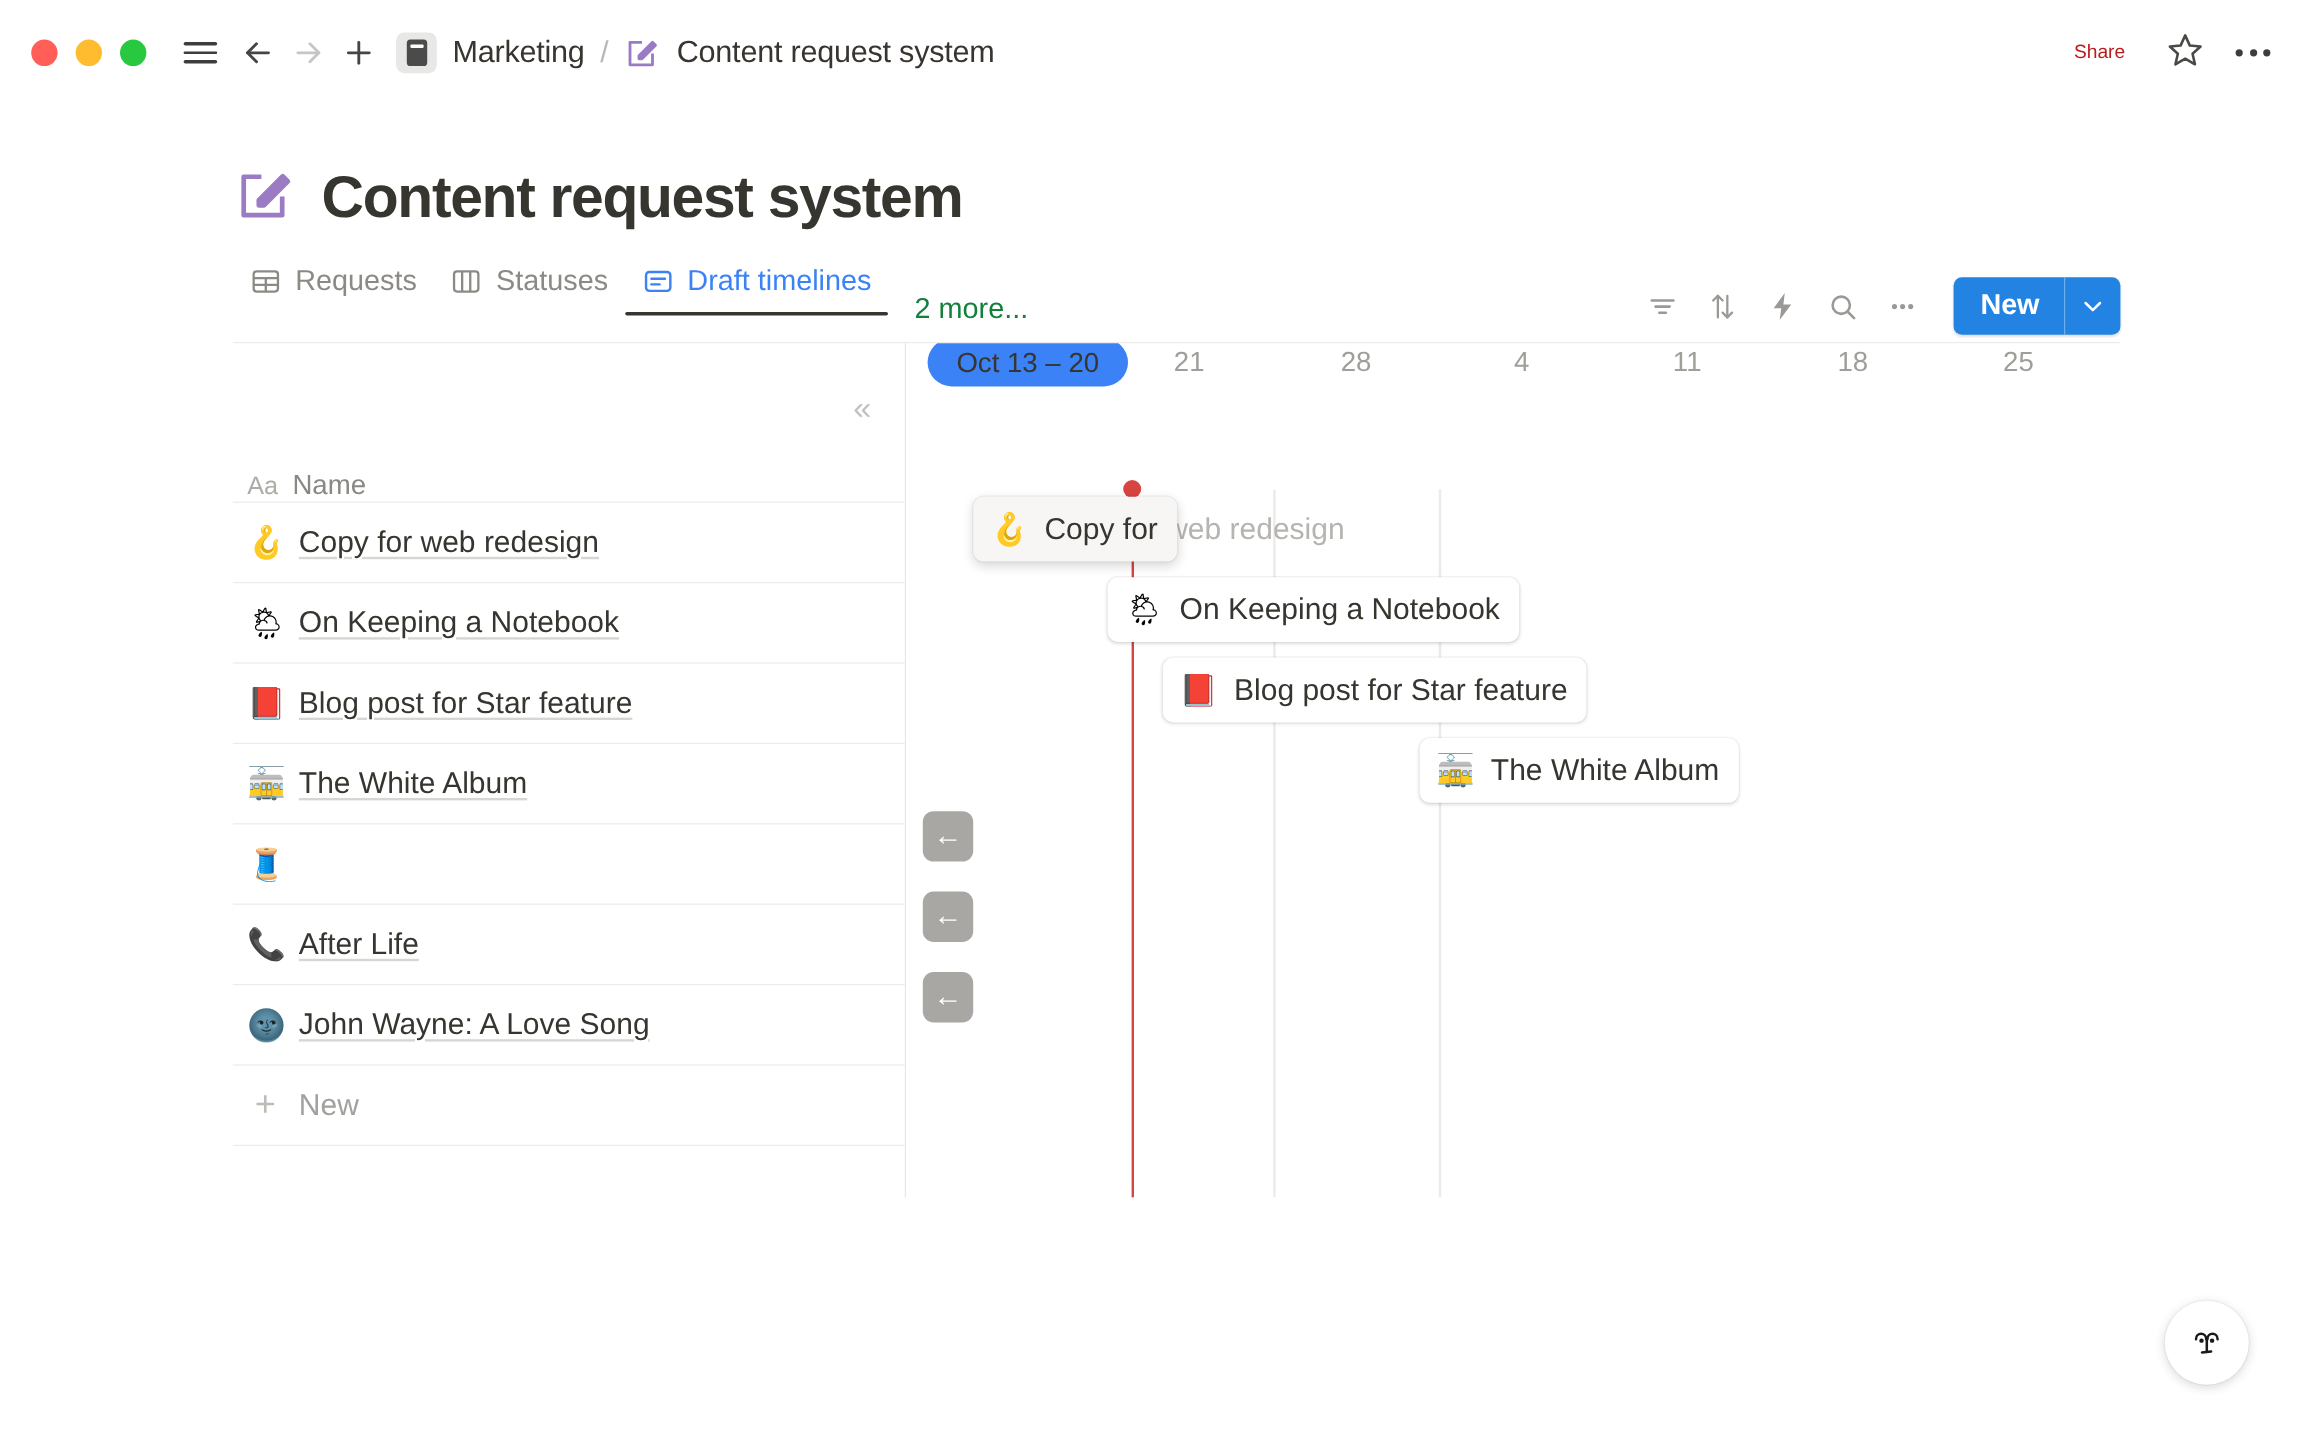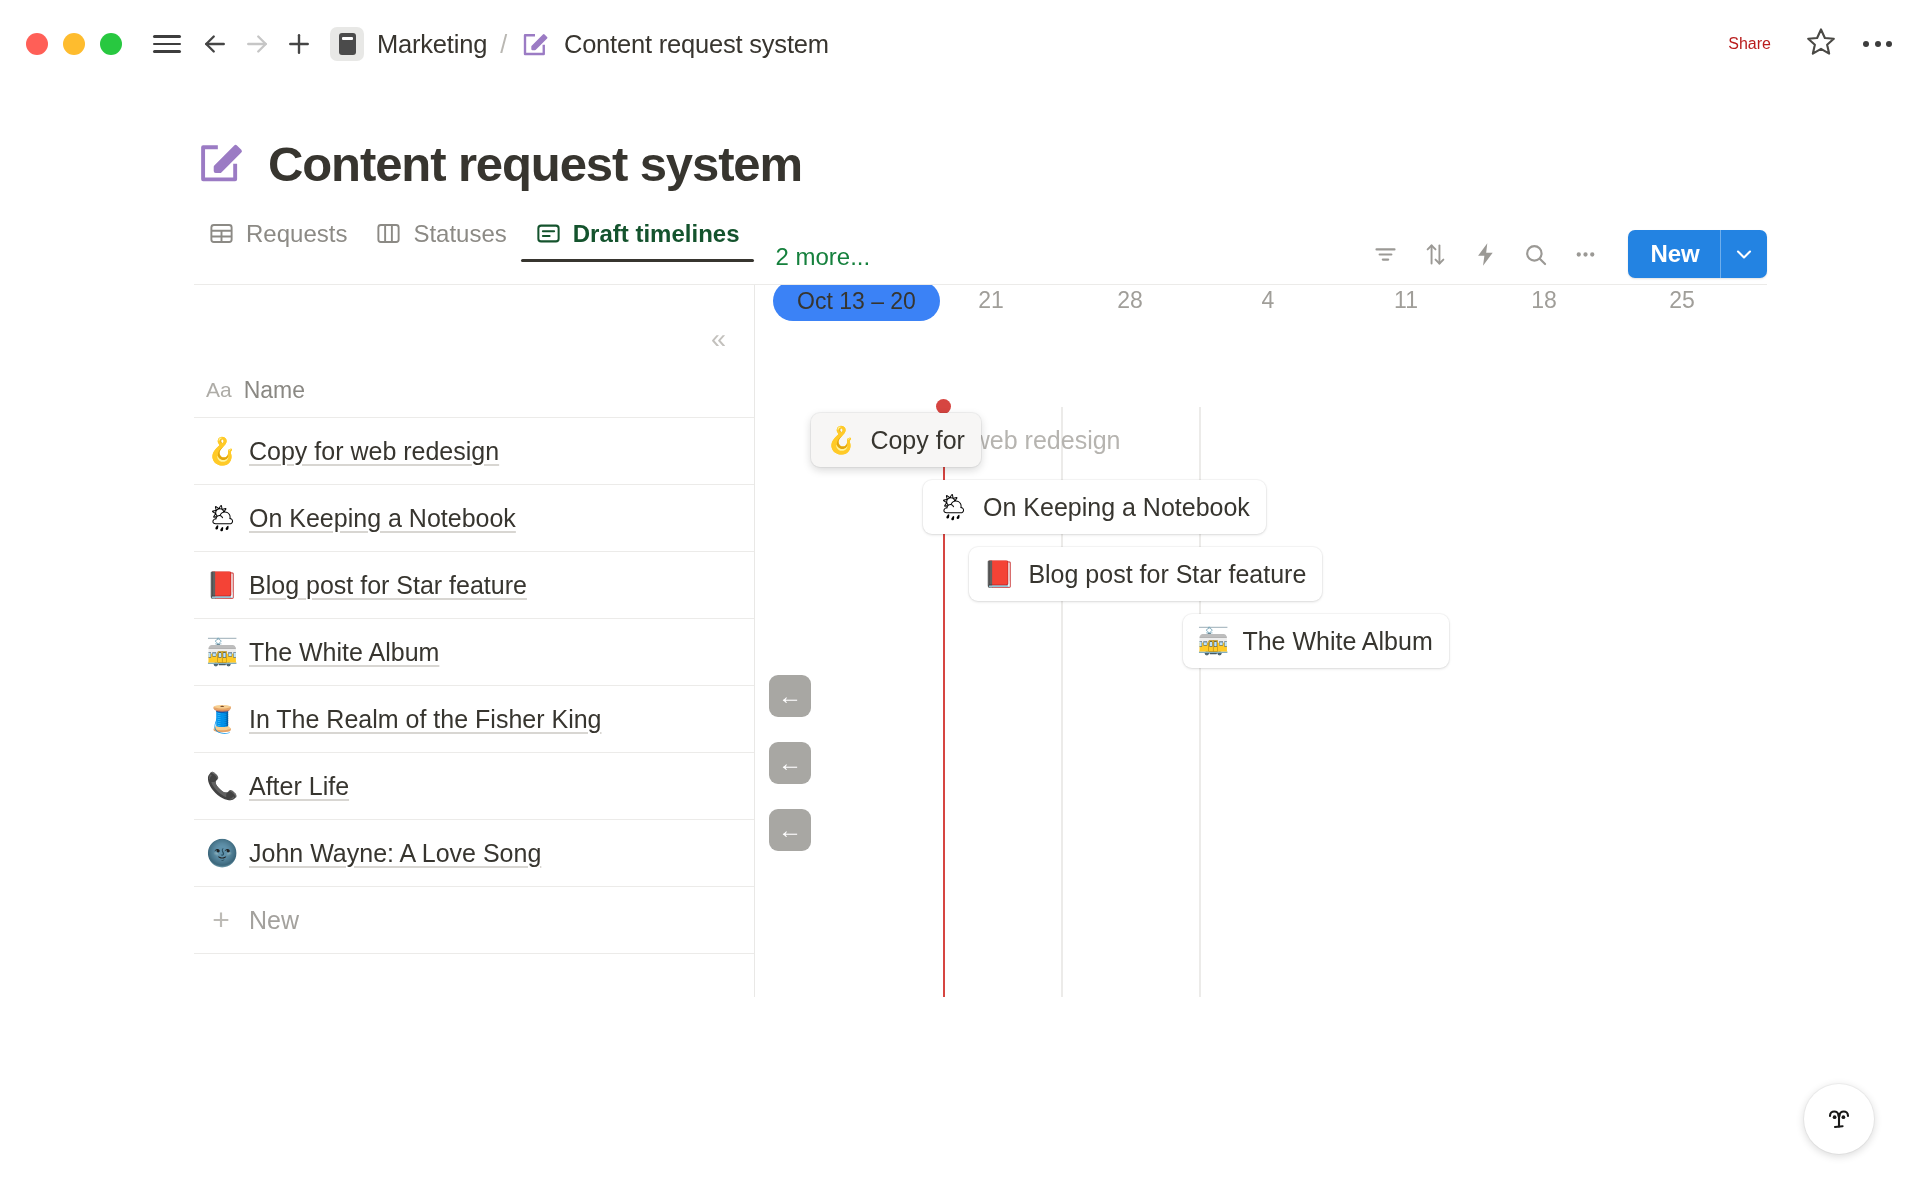--- a/index.html
+++ b/index.html
@@ -93,21 +93,21 @@
     border-bottom: 1.5px solid #ecebe9;
     position: relative;
   }
   .tabs { display: flex; align-items: center; gap: 0; }
   .tab {
     display: flex; align-items: center; gap: 11px;
     padding: 0 14px 13px 14px;
     font-size: 24px; color: #8c8a85;
     position: relative; white-space: nowrap;
   }
-  .tab.active { color: #14532d; font-weight: bold; }
+  .tab.active { color: #3b82f6; font-weight: normal; }
   .tab.active::after {
     content: ""; position: absolute; left: 0; right: 0; bottom: -1.5px;
     height: 3px; background: #37352f; border-radius: 2px;
   }
   .tab-more { padding: 0 14px 13px 22px; font-size: 24px; color: #15803d; margin-top: 47px; }
 
   .tabtools { margin-left: auto; display: flex; align-items: center; gap: 4px; padding-bottom: 6px; }
   .tool {
     width: 46px; height: 46px; border-radius: 7px;
     display: flex; align-items: center; justify-content: center;
@@ -140,21 +140,21 @@
     width: 561px; height: 712px;
     border-right: 1.5px solid #e9e8e6;
   }
   .lc-head {
     height: 78px; display: flex; align-items: flex-end;
     justify-content: flex-end; padding: 0 28px 10px 0;
   }
   .collapse { color: #c3c1bd; font-size: 27px; line-height: 1; }
 
   .namehdr {
-    height: 54px; display: flex; align-items: center; gap: 12px;
+    height: 54px; display: flex; align-items: flex-end; gap: 12px;
     padding-left: 12px;
     font-size: 23px; color: #8a8883;
   }
   .aa { font-size: 21px; color: #aeaca7; }
 
   .rowlist { border-top: 1.5px solid #ecebe9; }
   .row {
     height: 67px;
     display: flex; align-items: center; gap: 13px;
     padding-left: 12px;
@@ -461,21 +461,20 @@
         <div class="row">
             <span class="emoji">📕</span>
             <span class="txt">Blog post for Star feature</span>
           </div>
         <div class="row">
             <span class="emoji">🚋</span>
             <span class="txt">The White Album</span>
           </div>
         <div class="row">
             <span class="emoji">🧵</span>
-            <span class="txt">In The Realm of the Fisher King</span>
           </div>
         <div class="row">
             <span class="emoji">📞</span>
             <span class="txt">After Life</span>
           </div>
         <div class="row">
             <span class="emoji">🌚</span>
             <span class="txt">John Wayne: A Love Song</span>
           </div>
         <div class="row newrow">

